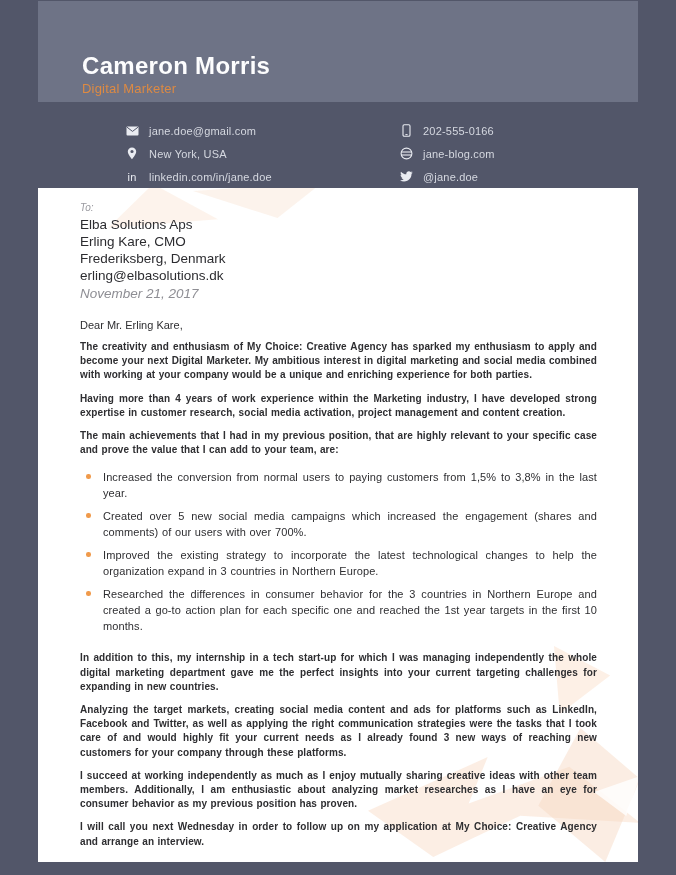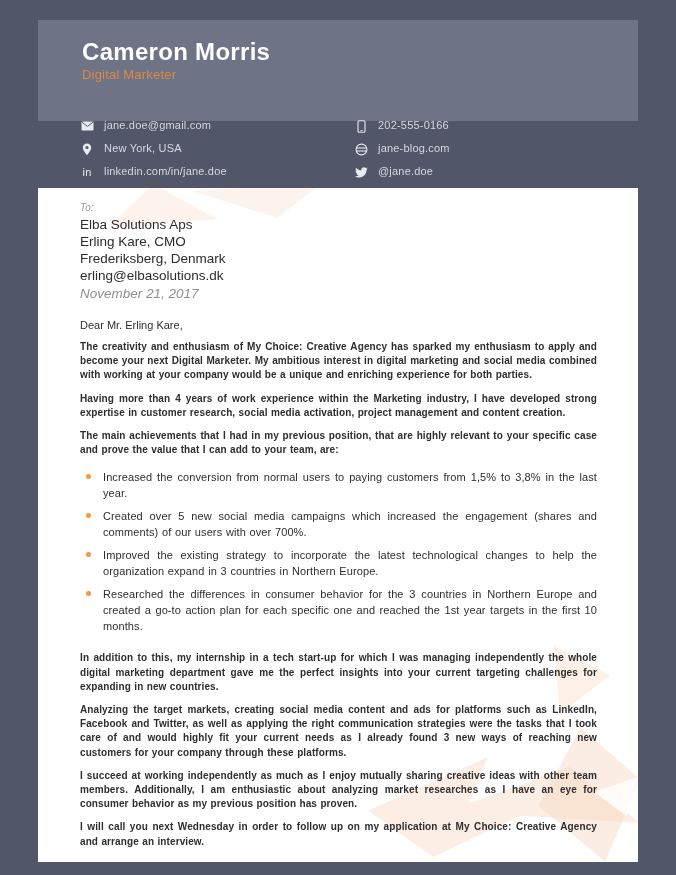--- a/index.html
+++ b/index.html
@@ -5,43 +5,43 @@
   html, body { margin:0; padding:0; }
   body { font-family: "Liberation Sans", sans-serif; }
   .stage {
     position: relative;
     width: 676px; height: 875px;
     background: #525669;
     overflow: hidden;
   }
   
   .header-card {
-    position: absolute; left: 38px; top: 20px;
+    position: absolute; left: 38px; top: 1px;
     width: 600px; height: 101px;
     background: #6e7386;
     box-sizing: border-box;
-    padding: 19px 0 0 44px;
+    padding: 52px 0 0 44px;
   }
   .person-name {
     color: #fdfdfe; font-size: 24px; font-weight: bold;
     letter-spacing: 0.3px; line-height: 26px;
   }
   .person-title {
     color: #dd8a43; font-size: 13px; font-weight: 500;
     margin-top: 2px; letter-spacing: 0.2px;
   }
   
   .contact {
     position: absolute; left: 80px; top: 119px; width: 560px;
     display: grid; grid-template-columns: 274px 1fr;
   }
   .contact .col { display: flex; flex-direction: column; }
   .crow {
-    display: flex; height: 23px;
-    color: #d5d8e0; font-size: 11px; letter-spacing: 0.2px;
+    display: flex; align-items: center; height: 23px;
+    color: #d5d8e0; font-size: 11px; letter-spacing: 0.2px; margin-left: 45px;
   }
   .crow .ic {
     width: 14px; height: 14px; margin-right: 10px;
     display: inline-flex; align-items: center; justify-content: center;
     flex: none;
   }
   .crow .ic svg { display:block; }
   .in-glyph {
     font-size: 11px; font-weight: normal; color: #e9ebf1; font-style: normal;
     line-height: 14px;

